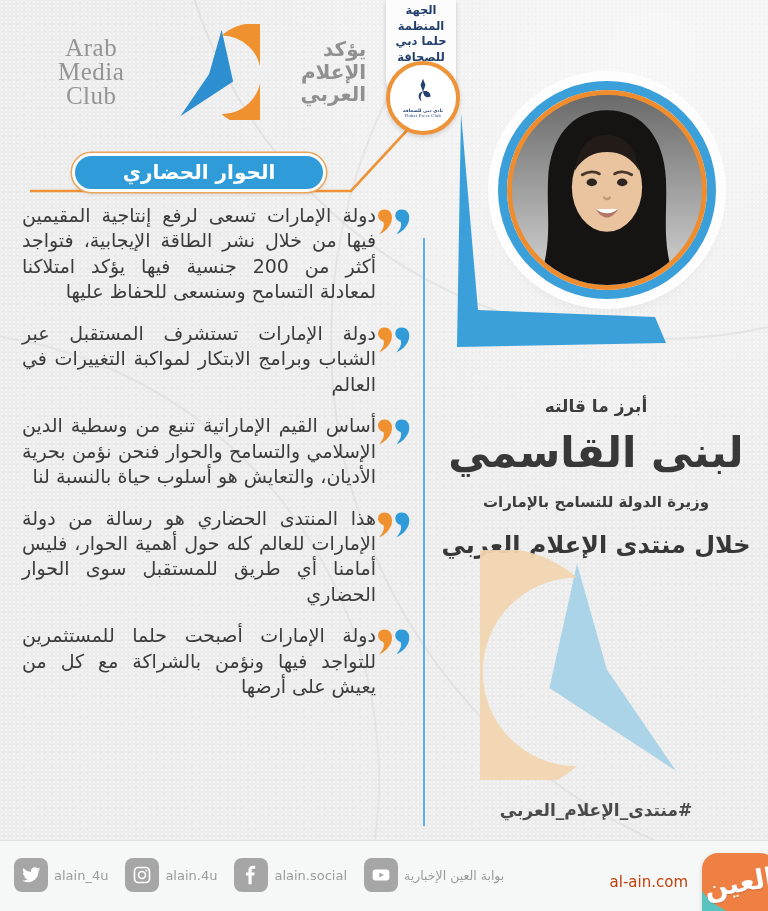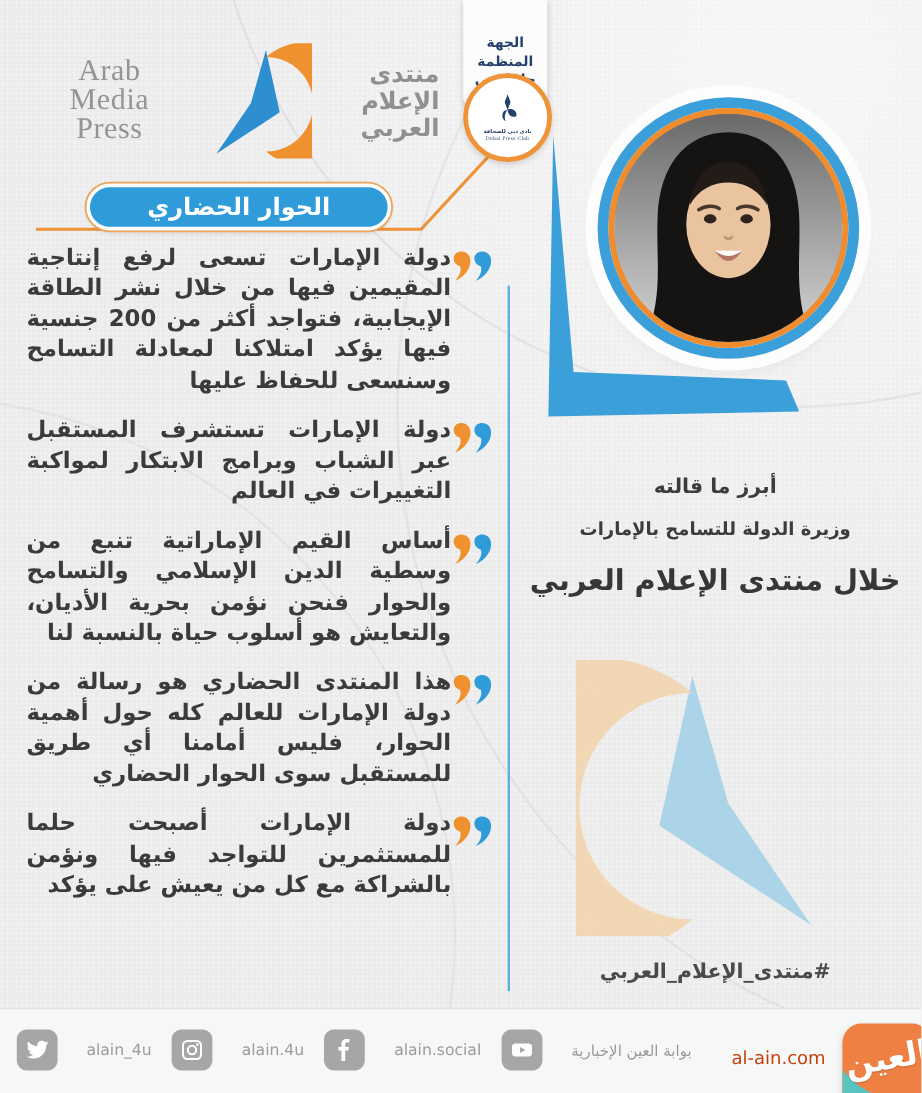--- a/index.html
+++ b/index.html
@@ -14,36 +14,36 @@
       radial-gradient(rgba(0,0,0,.025) 1px, transparent 1px);
     background-size:auto, 4px 4px, 7px 7px;
   }
   
   .arc { position:absolute; border-radius:50%; border:2px solid rgba(120,120,120,.10); pointer-events:none; }
   .arc1 { width:980px; height:980px; left:170px; top:-640px; }
   .arc2 { width:1100px; height:1100px; left:330px; top:-210px; border-color:rgba(120,120,120,.09); }
   .arc3 { width:900px; height:900px; left:-520px; top:330px; border-color:rgba(120,120,120,.08); }
 
   
-  .amf-logo { position:absolute; left:58px; top:36px; width:262px; height:96px; display:flex; align-items:center;gap:40px; }
+  .amf-logo { position:absolute; left:58px; top:24px; width:262px; height:96px; display:flex; align-items:center;gap:40px; }
   .amf-en { width:92px; text-align:center; color:#949494; font-family:"Liberation Serif","DejaVu Serif",serif;
             font-size:25px; line-height:.96; letter-spacing:.5px; }
   .amf-mark { width:96px; height:96px; flex:none; }
   .amf-ar { width:74px; text-align:right; color:#909090; font-size:20px; font-weight:bold; line-height:1.12; direction:rtl; }
 
   .topic-pill { position:absolute; left:72px; top:128px; width:254px; height:39px; border-radius:21px;
     background:#2f9cd9; border:3px solid #fbfbfb; box-shadow:0 0 0 1.5px #e9a559, 0 2px 4px rgba(0,0,0,.12);
     color:#fff; font-size:20px; font-weight:bold; text-align:center; line-height:32px; direction:rtl;margin-top:25px; }
 
   .header-lines { position:absolute; left:0; top:0; width:768px; height:230px; pointer-events:none; }
 
   
   .ribbon { position:absolute; left:386px; top:0; width:70px; height:88px; background:#fcfcfc;
     border-radius:0 0 6px 6px; box-shadow:0 2px 5px rgba(0,0,0,.18); text-align:center;
-    padding-top:28px; color:#24416e; font-size:11.5px; font-weight:bold; line-height:1.35; direction:rtl; }
+    padding-top:3px; color:#24416e; font-size:11.5px; font-weight:bold; line-height:1.35; direction:rtl; }
   .dpc-badge { position:absolute; left:386px; top:61px; width:74px; height:74px; border-radius:50%;
     background:#ffffff; border:4px solid #ee9338; box-shadow:0 2px 5px rgba(0,0,0,.15);
     display:flex; flex-direction:column; align-items:center; justify-content:center; }
   .dpc-badge svg { width:26px; height:30px; }
   .dpc-ar { font-size:4.5px; color:#24416e; font-weight:bold; direction:rtl; }
   .dpc-en { font-size:4.5px; color:#24416e; letter-spacing:.3px; font-family:"Liberation Serif","DejaVu Serif",serif; }
 
   
   .photo-wrap { position:absolute; left:507px; top:90px; width:200px; height:200px; border-radius:50%;
     border:5px solid #ef8c2d;
@@ -59,29 +59,29 @@
   .speaker .name { font-size:42px; font-weight:bold; color:#383838; margin-top:12px; }
   .speaker .title { font-size:15px; font-weight:bold; margin-top:16px; }
   .speaker .context { font-size:24px; font-weight:bold; margin-top:20px; color:#373737; }
   .watermark { position:absolute; left:480px; top:550px; width:240px; height:230px; opacity:.95; pointer-events:none; }
   .hashtag { position:absolute; left:428px; top:800px; width:336px; text-align:center; direction:rtl;
     font-size:17px; font-weight:bold; color:#4a4a4a; }
 
   
   .quotes { position:absolute; left:22px; top:203px; width:392px; }
   .quote { display:flex; align-items:flex-start; margin-bottom:16px; }
-  .quote-text { flex:1; direction:rtl; text-align:justify; color:#3b3b3b; font-size:19px; font-weight:bold;
+  .quote-text { flex:1; direction:rtl; text-align:justify; color:#3b3b3b; font-size:19px; font-weight:normal;
     line-height:1.34; }
   .quote-mark { width:38px; flex:none; padding-top:3px; text-align:center; }
 
   
   .footer { position:absolute; left:0; top:840px; width:768px; height:71px; background:#f6f7f7;
     border-top:1px solid #e1e2e2; }
   .social-row { position:absolute; left:14px; top:17px; display:flex; align-items:center; gap:17px; }
-  .social-item { display:flex; align-items:center; gap:24px; }
+  .social-item { display:flex; align-items:center; gap:6px; }
   .social-sq { width:34px; height:34px; border-radius:8px; background:#a6a6a6; display:flex;
     align-items:center; justify-content:center; }
   .social-sq svg { width:20px; height:20px; }
   .social-label { color:#9b9b9b; font-size:13px; }
   .social-label.ar { direction:rtl; font-weight:normal; font-size:12.5px; }
   .site-url { position:absolute; right:80px; top:32px; color:#c2410c; font-size:15px; }
   .alain-logo { position:absolute; right:-8px; top:12px; width:74px; height:74px; border-radius:16px;
     background:#ee8044; overflow:hidden; box-shadow:0 2px 5px rgba(0,0,0,.15); }
   .alain-logo svg { position:absolute; left:0; top:0; width:100%; height:100%; }
   .alain-logo .brand { position:absolute; left:0; top:14px; width:100%; text-align:center; color:#ffffff;
@@ -96,28 +96,28 @@
   <div class="arc arc3"></div>
 
   <svg class="header-lines" viewBox="0 0 768 230">
     <polyline points="30,191 351,191 424,112" fill="none" stroke="#ee9338" stroke-width="2.6"></polyline>
   </svg>
 
   <div class="amf-logo">
     <div class="amf-en">
       <div>Arab</div>
       <div>Media</div>
-      <div>Press</div>
+      <div>Club</div>
     </div>
     <svg class="amf-mark" viewBox="0 0 100 100">
       <path d="M60 6 L72 60 L17 96 L47 52 Z" fill="#2e8fd0"></path>
       <path d="M60 12 A41 41 0 1 1 60 94 A54 54 0 1 0 60 12 Z" fill="#f0912f"></path>
     </svg>
     <div class="amf-ar">
-      <div>منتدى</div>
+      <div>يؤكد</div>
       <div>الإعلام</div>
       <div>العربي</div>
     </div>
   </div>
 
   <div class="topic-pill">الحوار الحضاري</div>
 
   <div class="ribbon">
     <div>الجهة المنظمة</div>
     <div>حلما دبي</div>
@@ -157,20 +157,21 @@
       <path d="M97 108 C99 110 101 110 103 108" stroke="#c09a74" stroke-width="2.5" fill="none" stroke-linecap="round"></path>
       <path d="M88 120 C96 127 104 127 112 120" fill="#fdfdfd"></path>
       <path d="M88 120 C96 126 104 126 112 120 C104 132 96 132 88 120 Z" fill="#b5766a"></path>
     </svg>
   </div>
 
   <div class="divider"></div>
 
   <div class="speaker">
     <div class="intro">أبرز ما قالته</div>
+    <div class="name">لبنى القاسمي</div>
     <div class="title">وزيرة الدولة للتسامح بالإمارات</div>
     <div class="context">خلال منتدى الإعلام العربي</div>
   </div>
 
   <svg class="watermark" viewBox="0 0 100 100">
     <g transform="translate(100,0) scale(-1,1)">
       <path d="M60 6 L72 60 L17 96 L47 52 Z" fill="#a9d3e8"></path>
       <path d="M60 12 A41 41 0 1 1 60 94 A54 54 0 1 0 60 12 Z" fill="#f3d6b2"></path>
     </g>
   </svg>
@@ -208,21 +209,21 @@
     <div class="quote">
       <div class="quote-text">هذا المنتدى الحضاري هو رسالة من دولة الإمارات للعالم كله حول أهمية الحوار، فليس أمامنا أي طريق للمستقبل سوى الحوار الحضاري</div>
       <div class="quote-mark">
         <svg width="36" height="34" viewBox="0 0 48 36">
           <path d="M10 0 C16 0 20 4.5 20 10.5 C20 20 13 28.5 3 33 C9 25.5 10 21 8.5 16.5 C3.5 15 1 11 1.5 6.5 C2.2 2.5 5.5 0 10 0 Z" fill="#f0912f"></path>
           <path d="M33 0 C39 0 43 4.5 43 10.5 C43 20 36 28.5 26 33 C32 25.5 33 21 31.5 16.5 C26.5 15 24 11 24.5 6.5 C25.2 2.5 28.5 0 33 0 Z" fill="#2f9cd9"></path>
         </svg>
       </div>
     </div>
     <div class="quote">
-      <div class="quote-text">دولة الإمارات أصبحت حلما للمستثمرين للتواجد فيها ونؤمن بالشراكة مع كل من يعيش على يؤكد</div>
+      <div class="quote-text">دولة الإمارات أصبحت حلما للمستثمرين للتواجد فيها ونؤمن بالشراكة مع كل من يعيش على أرضها</div>
       <div class="quote-mark">
         <svg width="36" height="34" viewBox="0 0 48 36">
           <path d="M10 0 C16 0 20 4.5 20 10.5 C20 20 13 28.5 3 33 C9 25.5 10 21 8.5 16.5 C3.5 15 1 11 1.5 6.5 C2.2 2.5 5.5 0 10 0 Z" fill="#f0912f"></path>
           <path d="M33 0 C39 0 43 4.5 43 10.5 C43 20 36 28.5 26 33 C32 25.5 33 21 31.5 16.5 C26.5 15 24 11 24.5 6.5 C25.2 2.5 28.5 0 33 0 Z" fill="#2f9cd9"></path>
         </svg>
       </div>
     </div>
   </div>
 
   <div class="footer">

